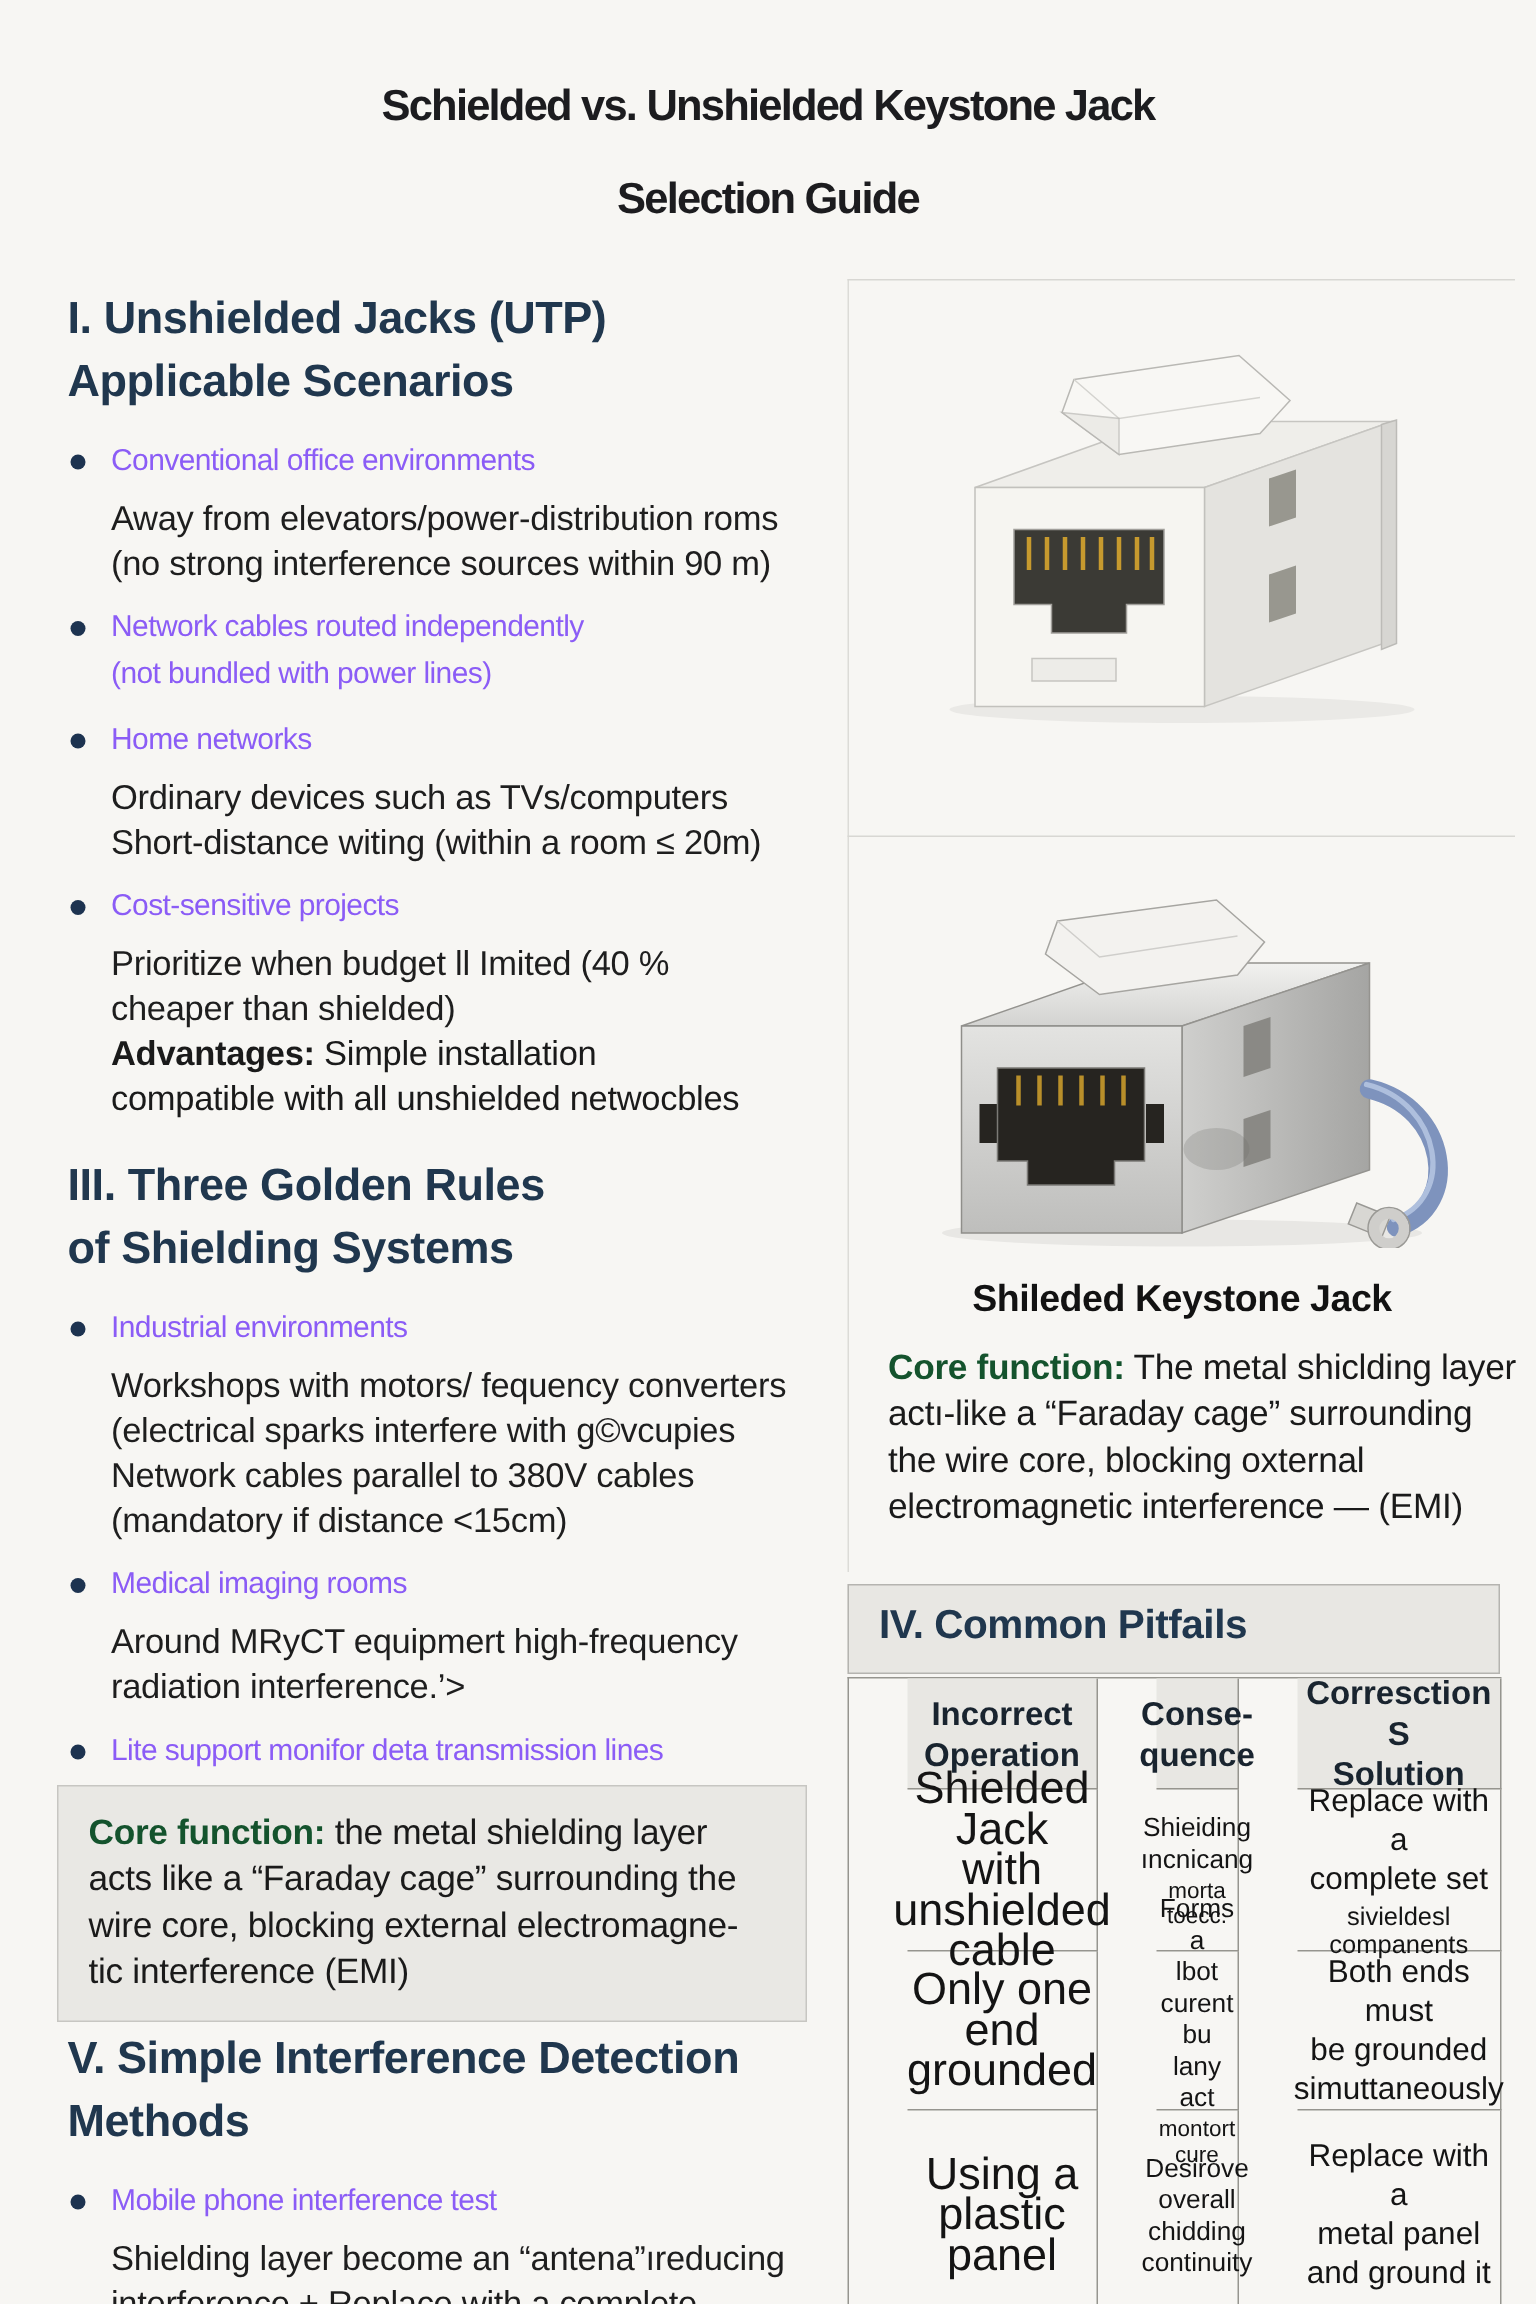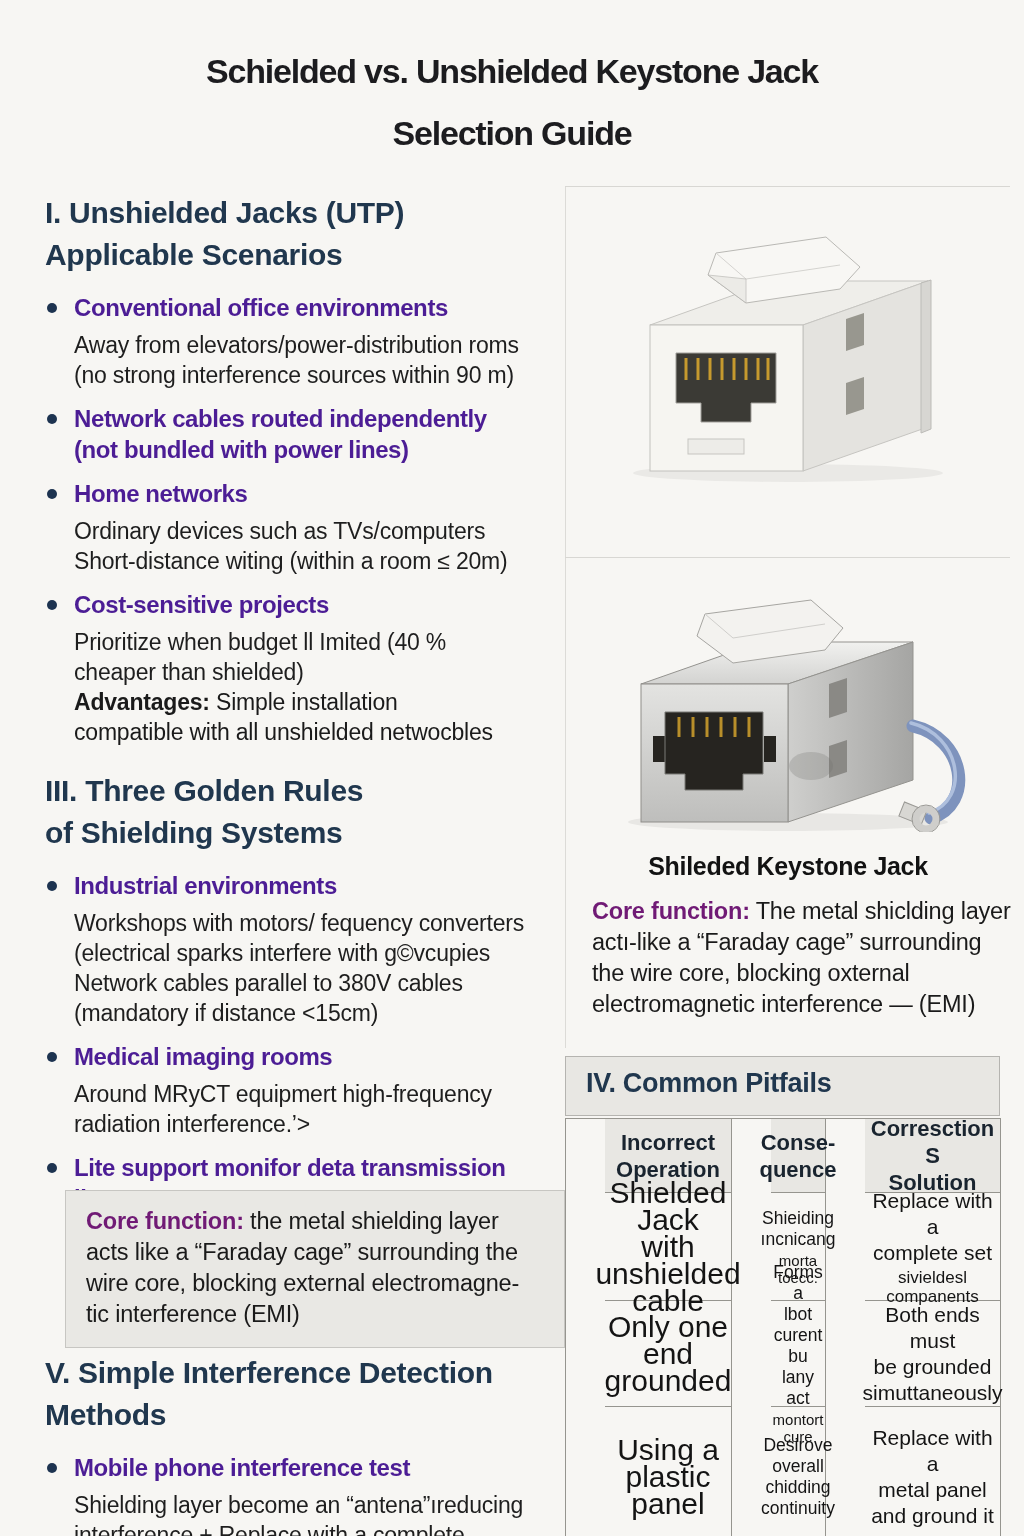--- a/index.html
+++ b/index.html
@@ -1,40 +1,40 @@
 <!DOCTYPE html>
 <html><head>
 <meta charset="utf-8">
 <style>
   html,body{margin:0;padding:0;}
   #page{position:relative;width:1024px;height:1536px;background:#f7f6f3;overflow:hidden;
         font-family:"Liberation Sans","DejaVu Sans",sans-serif;color:#1a1a1a;}
 
   
   .title{position:absolute;top:40px;left:0;width:100%;text-align:center;
-         font-size:34px;font-weight:bold;color:#1c1c1f;letter-spacing:-1.2px;line-height:62px;
+         font-size:29px;font-weight:bold;color:#1c1c1f;letter-spacing:-1.2px;line-height:62px;
          white-space:pre-line;}
 
   
   .sec{position:absolute;left:45px;width:508px;}
   .sec-h{font-size:30px;font-weight:bold;color:#20374e;line-height:42px;letter-spacing:-0.3px;
          white-space:pre-line;margin:0 0 16px 0;}
   .bullet{display:flex;margin-bottom:13px;}
   .dot{flex:0 0 10px;width:10px;height:10px;border-radius:50%;background:#1d3350;margin:11px 17px 0 2px;}
   .bt{flex:1;}
-  .bhead{font-size:24px;font-weight:700;color:#4c1d95;line-height:31px;letter-spacing:-0.4px;white-space:pre-line;}
+  .bhead{font-size:20px;font-weight:400;color:#8b5cf6;line-height:31px;letter-spacing:-0.4px;white-space:pre-line;}
   .bbody{font-size:23px;font-weight:400;color:#1e1e1e;line-height:30px;letter-spacing:-0.2px;white-space:pre-line;margin-top:7px;}
   .bbody:empty{display:none;}
   .bnote{font-size:23px;line-height:30px;letter-spacing:-0.2px;white-space:pre-line;}
   .semib{font-weight:600;}
-  .navy{color:#701a75;font-weight:bold;}
+  .navy{color:#14532d;font-weight:bold;}
 
   .corebox{position:absolute;left:38px;top:1190px;width:500px;box-sizing:border-box;
            background:#e9e8e4;border:1px solid #c7c6c2;padding:15px 20px 17px 20px;
-           font-size:23.5px;line-height:31px;letter-spacing:-0.2px;margin-left:27px;}
+           font-size:23.5px;line-height:31px;letter-spacing:-0.2px;}
   .pre{white-space:pre-line;}
 
   
   .vline{position:absolute;left:565px;top:186px;width:1px;height:862px;background:#dcdbd7;}
   .hline{position:absolute;left:565px;width:445px;height:1px;background:#d8d7d3;}
 
   .panel{position:absolute;left:566px;width:444px;}
   .panel svg{display:block;margin:8px auto 0 auto;}
   .pcaption{position:absolute;left:0;width:100%;text-align:center;
             font-size:25px;font-weight:bold;color:#121212;letter-spacing:-0.3px;}

